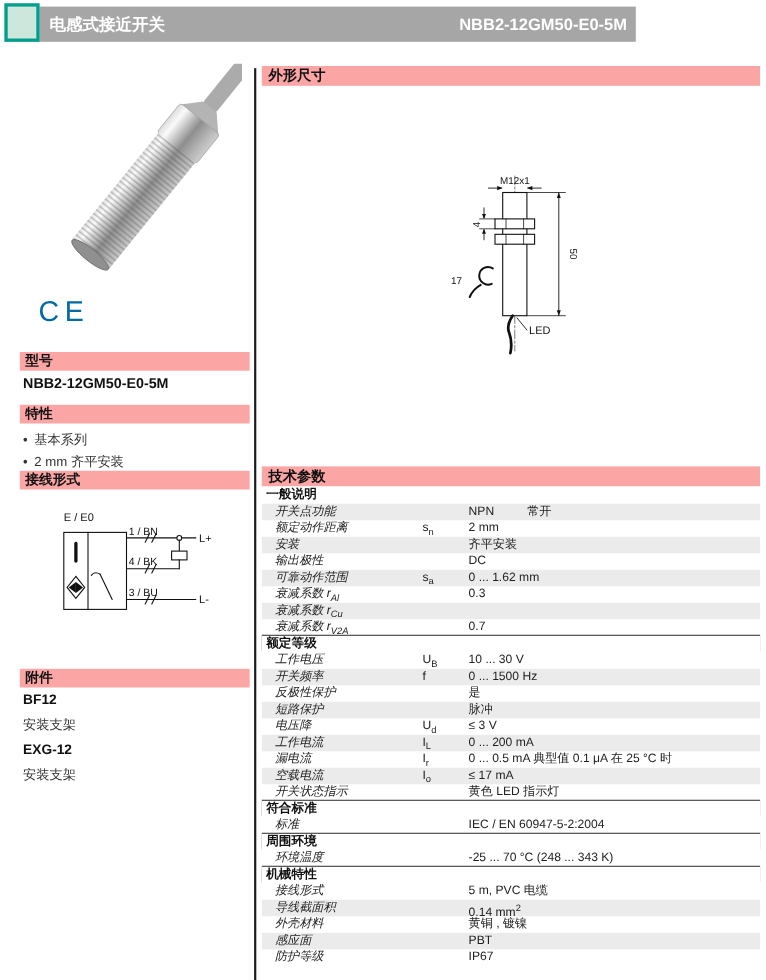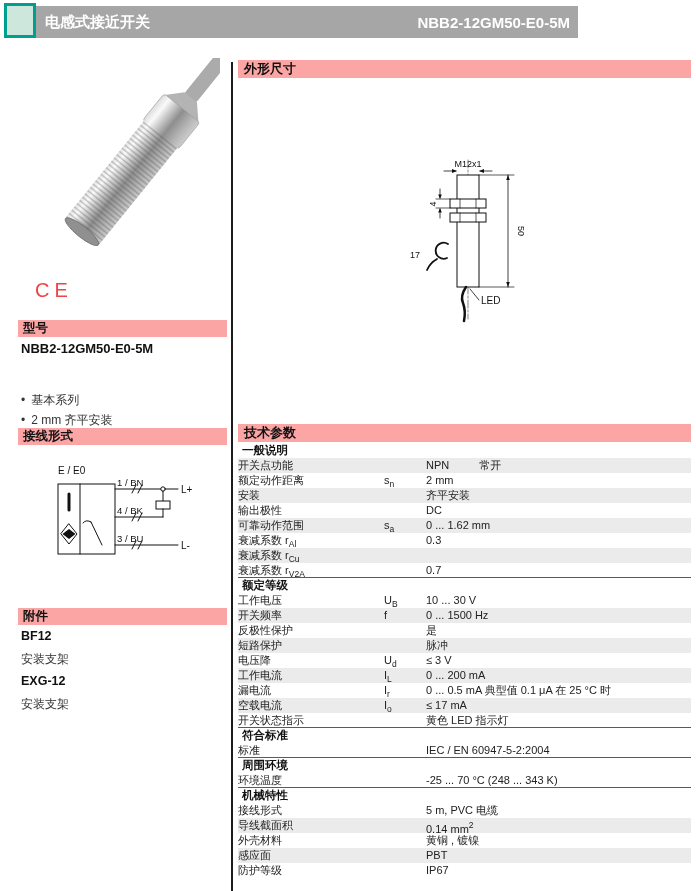--- a/index.html
+++ b/index.html
@@ -19,32 +19,32 @@
   
   .bar{position:absolute;background:#fca5a5;font-weight:bold;color:#111;box-sizing:border-box;}
   .bar.l{left:18px;width:209px;height:17px;line-height:17px;font-size:12.5px;padding-left:5px;}
   .bar.r{left:238px;width:453px;height:18px;line-height:18px;font-size:13px;padding-left:6px;}
 
   .divider{position:absolute;left:231px;top:62px;width:2px;height:829px;background:#1c1c1c;}
 
   .modelval{position:absolute;left:21px;top:341px;font-size:13px;font-weight:bold;}
   .featlist{position:absolute;left:21px;top:390px;font-size:12px;color:#333;line-height:20px;}
   .featlist .b{margin-right:6px;color:#333;}
-  .ce{position:absolute;left:35px;top:279px;font-size:20px;letter-spacing:5px;color:#ef4444;}
+  .ce{position:absolute;left:35px;top:268px;font-size:26px;letter-spacing:5px;color:#0369a1;}
   .accname{position:absolute;left:21px;font-size:12.5px;font-weight:bold;}
   .accdesc{position:absolute;left:21px;font-size:12px;color:#333;}
 
   
   .table{position:absolute;left:238px;top:443px;width:453px;}
   .t-sec{height:15px;line-height:15px;font-size:11.5px;font-weight:bold;padding-left:4px;
          box-shadow:0 -1px 0 #5a5a5a;}
   .t-sec:first-child{box-shadow:none;}
   .t-row{display:flex;height:15px;line-height:15px;font-size:11px;color:#222;}
   .t-row.shaded{background:#ebebeb;}
-  .t-row .c1{flex:0 0 146px;box-sizing:border-box;white-space:nowrap;}
+  .t-row .c1{flex:0 0 146px;padding-left:12px;box-sizing:border-box;white-space:nowrap;font-style:italic;}
   .t-row .c2{flex:0 0 42px;box-sizing:border-box;}
   .t-row .c3{flex:1;white-space:nowrap;}
   .t-row sub{font-size:8.5px;}
   .t-row sup{font-size:8.5px;}
   .v2{margin-left:30px;}
 </style>
 </head>
 <body>
 
 <div class="page">
@@ -77,20 +77,21 @@
       <rect x="2" y="-21.5" width="128" height="43" fill="url(#met)"></rect>
       <rect x="2" y="-21.5" width="128" height="43" fill="url(#thr)"></rect>
       <ellipse cx="3" cy="0" rx="5.5" ry="21" fill="#909090" stroke="#6f6f6f" stroke-width="0.8"></ellipse>
     </g>
   </svg>
   <div class="ce">CE</div>
 
   <div class="bar l" style="top:320px">型号</div>
   <div class="modelval">NBB2-12GM50-E0-5M</div>
 
+  <div class="bar l" style="top:368px">特性</div>
   <div class="featlist">
     <div><span class="b">•</span><span>基本系列</span></div>
     <div><span class="b">•</span><span>2 mm 齐平安装</span></div>
   </div>
 
   <div class="bar l" style="top:428px">接线形式</div>
 
   <svg style="position:absolute;left:36px;top:458px;" width="175" height="135" viewBox="0 0 175 135" stroke-linecap="round">
     <text x="22" y="16" font-size="10">E / E0</text>
     <rect x="22" y="26" width="57" height="70" fill="none" stroke="#111"></rect>

